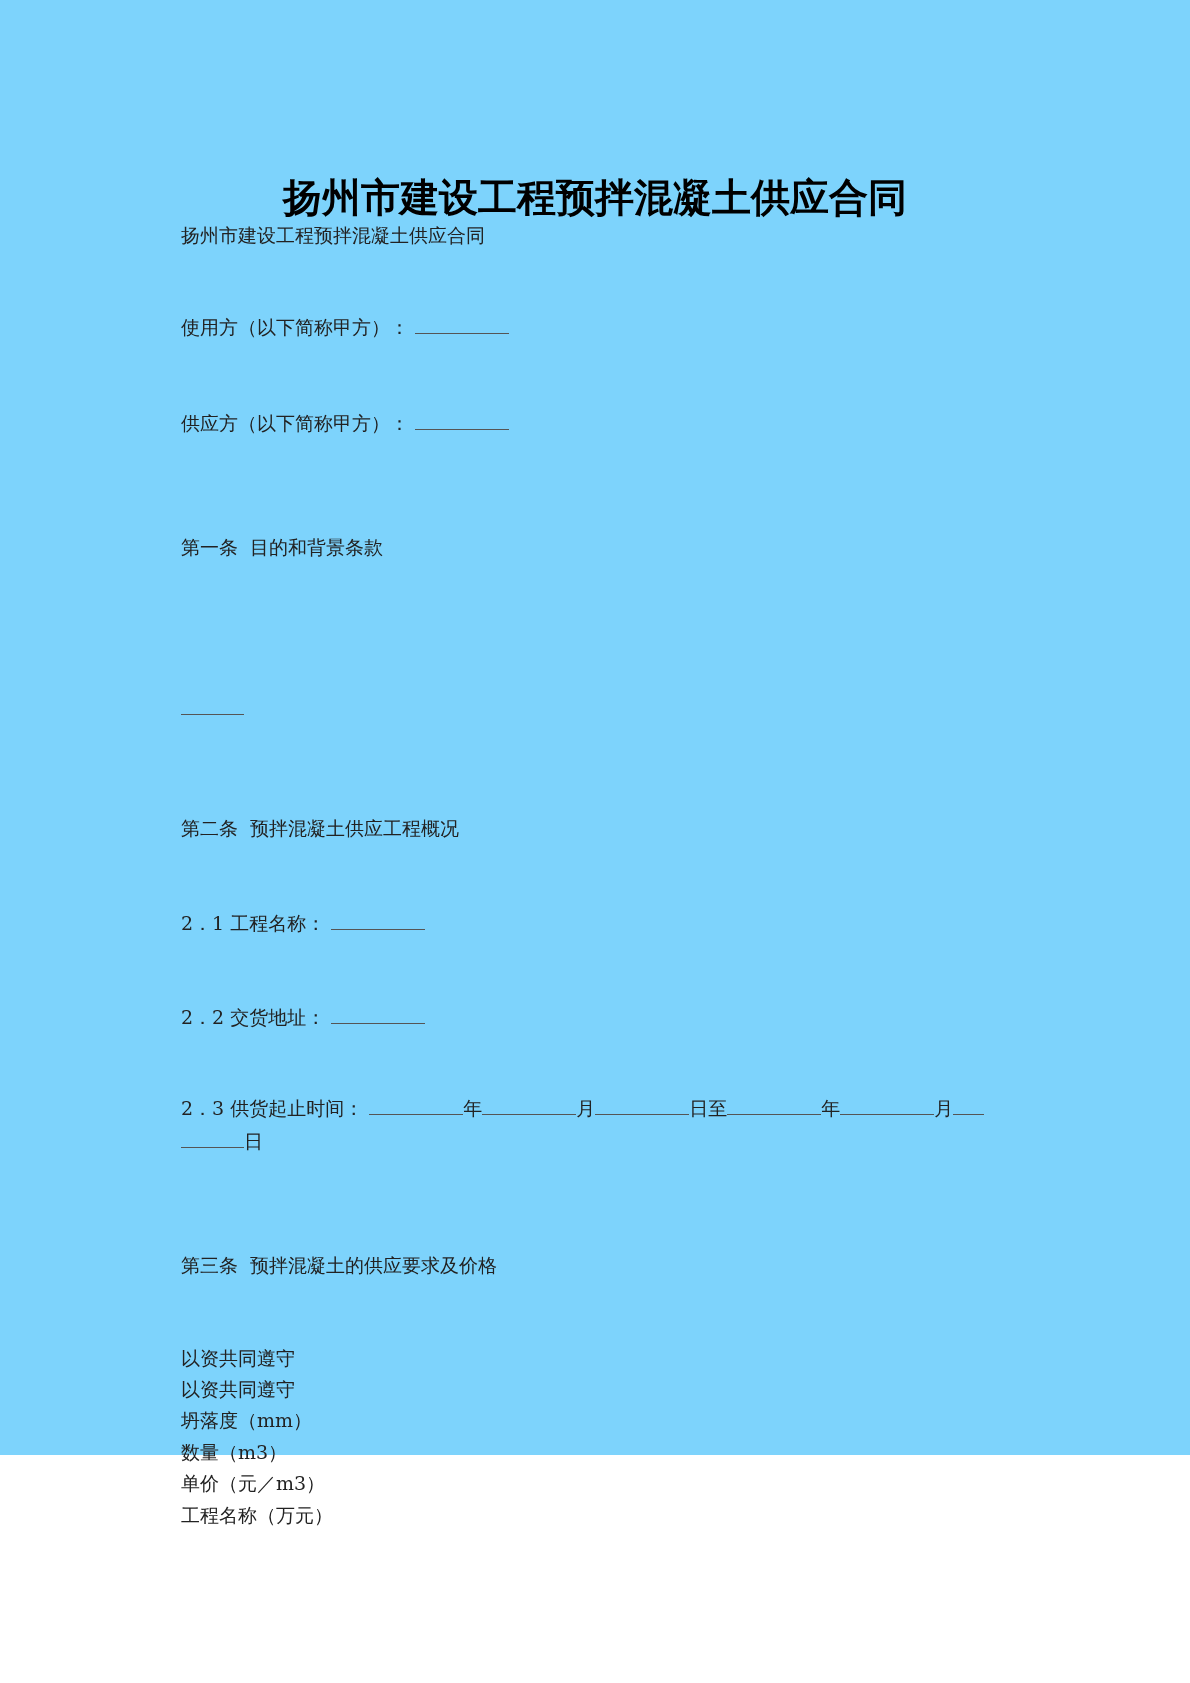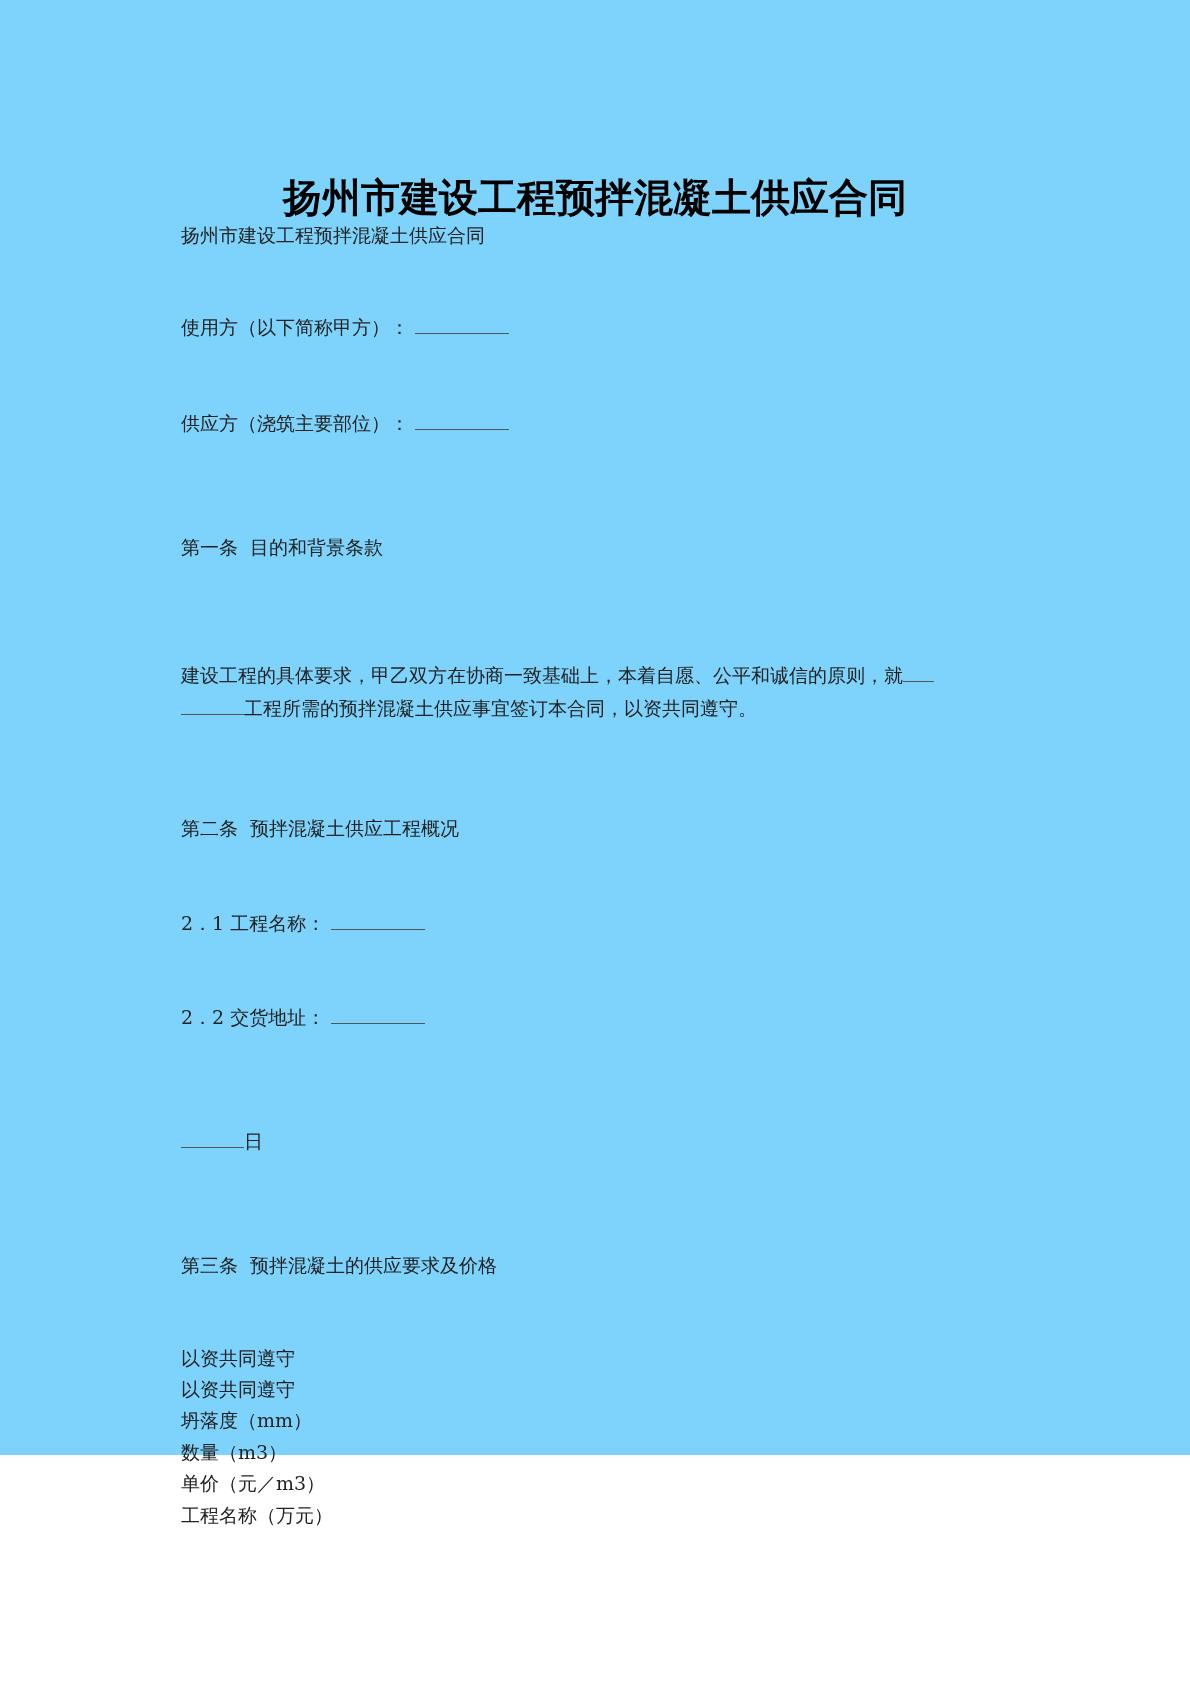--- a/index.html
+++ b/index.html
@@ -18,33 +18,33 @@
 <body>
 
 <div class="page">
 
   <div class="title">扬州市建设工程预拌混凝土供应合同</div>
 
   <div class="line" style="top:223px">扬州市建设工程预拌混凝土供应合同</div>
 
   <div class="line" style="top:315px"><span>使用方（以下简称甲方）：</span> <span class="blank b9"></span></div>
 
-  <div class="line" style="top:411px"><span>供应方（浇筑主要部位）：</span> <span class="blank b9"></span></div>
+  <div class="line" style="top:411px"><span>供应方（以下简称甲方）：</span> <span class="blank b9"></span></div>
 
   <div class="line" style="top:535px">第一条  目的和背景条款</div>
 
-  <div class="line" style="top:663px"><span>建设工程的具体要求，甲乙双方在协商一致基础上，本着自愿、公平和诚信的原则，就</span><span class="blank b3"></span></div>
-  <div class="line" style="top:696px"><span class="blank b6"></span><span>工程所需的预拌混凝土供应事宜签订本合同，以资共同遵守。</span></div>
+  <div class="line" style="top:696px"><span class="blank b6"></span></div>
 
   <div class="line" style="top:816px">第二条  预拌混凝土供应工程概况</div>
 
   <div class="line" style="top:911px"><span>2．1 工程名称：</span> <span class="blank b9"></span></div>
 
   <div class="line" style="top:1005px"><span>2．2 交货地址：</span> <span class="blank b9"></span></div>
 
+  <div class="line" style="top:1096px"><span>2．3 供货起止时间：</span> <span class="blank b9"></span><span>年</span><span class="blank b9"></span><span>月</span><span class="blank b9"></span><span>日至</span><span class="blank b9"></span><span>年</span><span class="blank b9"></span><span>月</span><span class="blank b3"></span></div>
   <div class="line" style="top:1129px"><span class="blank b6"></span><span>日</span></div>
 
   <div class="line" style="top:1253px">第三条  预拌混凝土的供应要求及价格</div>
 
   <div class="line" style="top:1346px">以资共同遵守</div>
   <div class="line" style="top:1377px">以资共同遵守</div>
   <div class="line" style="top:1408px">坍落度（mm）</div>
   <div class="line" style="top:1440px">数量（m3）</div>
   <div class="line" style="top:1471px">单价（元／m3）</div>
   <div class="line" style="top:1503px">工程名称（万元）</div>

